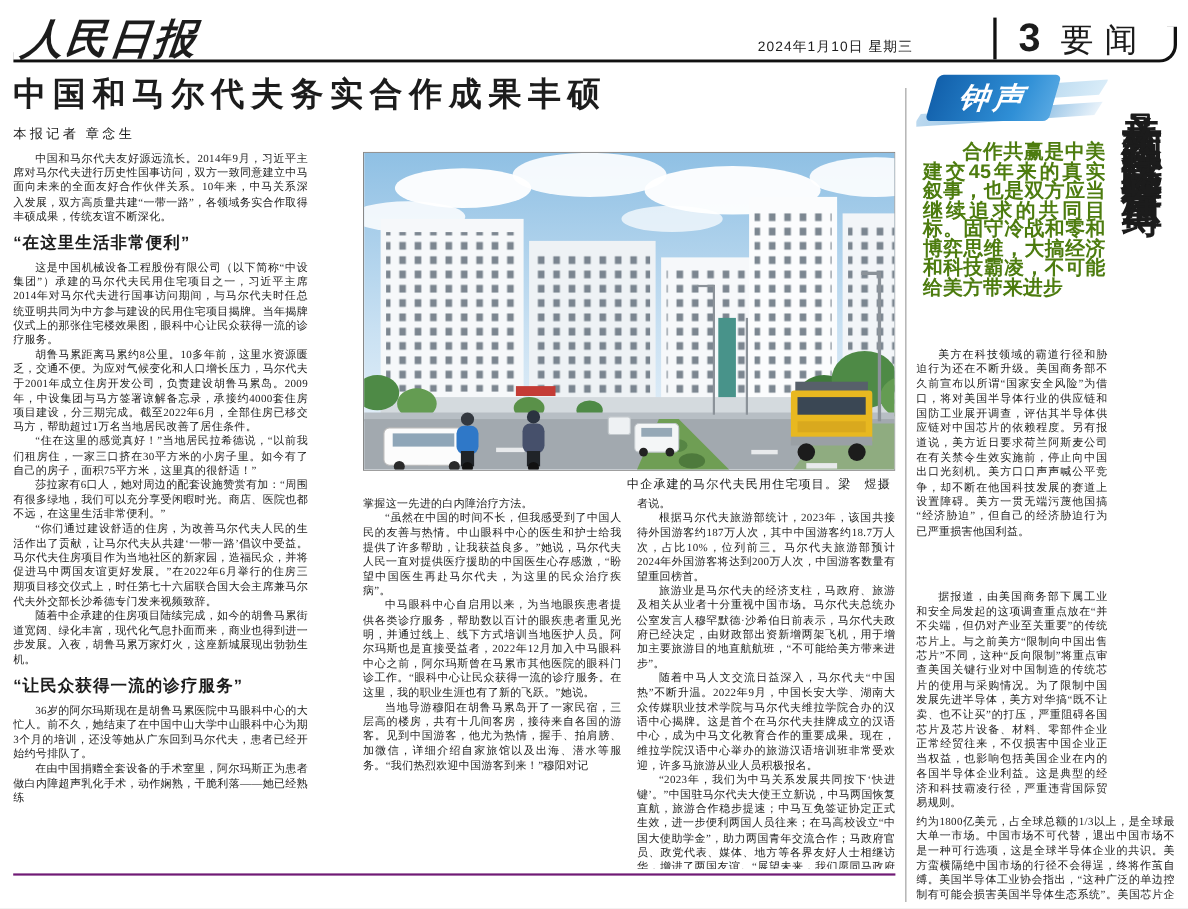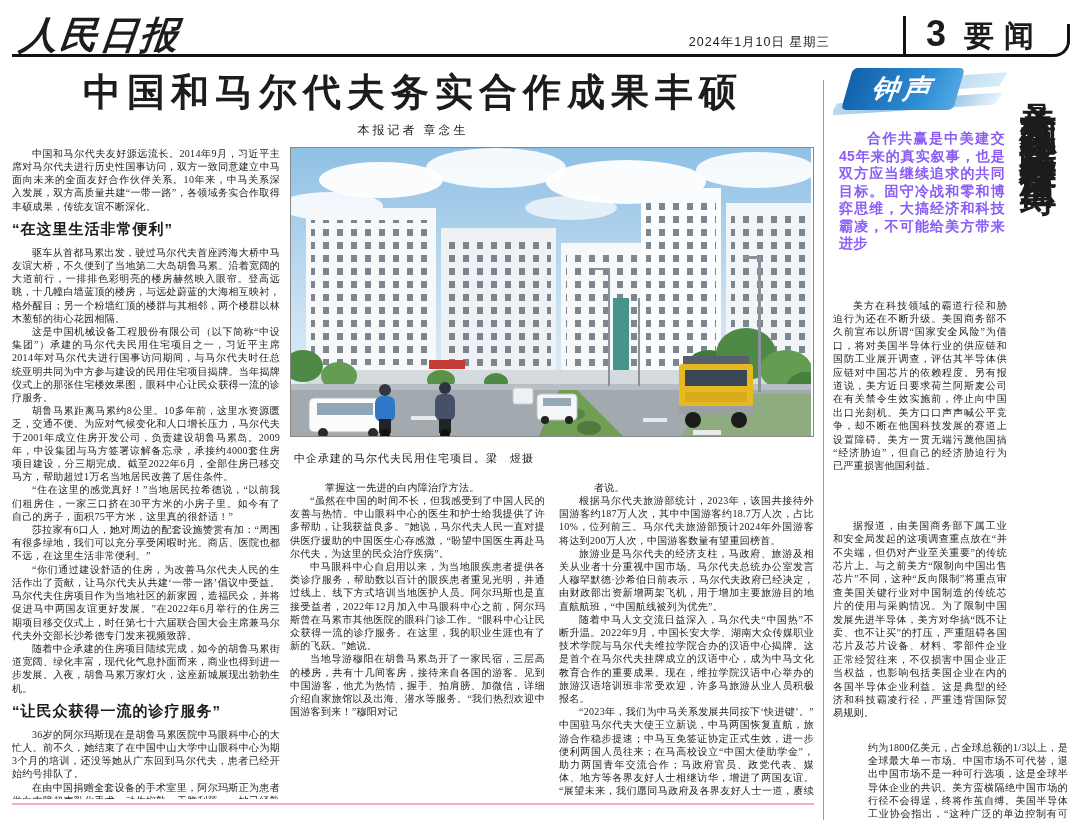--- a/index.html
+++ b/index.html
@@ -22,48 +22,48 @@
   .header-date{
     position:absolute;right:250px;bottom:11px;font-size:12.5px;letter-spacing:1px;
     font-family:"Liberation Sans","DejaVu Sans",sans-serif;
   }
   .page-box{
     position:absolute;right:26px;bottom:8px;display:flex;align-items:baseline;gap:18px;
     padding:0 10px 2px 20px;border-left:3px solid #111;
     font-family:"Liberation Sans","DejaVu Sans",sans-serif;
   }
   .page-num{font-size:36px;font-weight:700;line-height:1;}
-  .page-section{font-size:30px;font-weight:700;letter-spacing:10px;line-height:1;}
+  .page-section{font-size:30px;font-weight:400;letter-spacing:10px;line-height:1;}
   
   .content{display:flex;padding:0 12px;height:758px;}
   .main{width:802px;flex:0 0 802px;display:flex;flex-direction:column;}
   .vdiv{width:1px;background:#9a9a9a;margin:18px 9px 0 9px;}
   .right{flex:1;overflow:hidden;}
   
   .headline{
-    margin:10px 0 2px 0;text-align:center;font-size:38px;font-weight:900;letter-spacing:6px;
-    font-family:Liberation Serif, serif;line-height:1.1;
-  }
-  .byline{text-align:center;font-size:12px;letter-spacing:3px;margin:6px 0 8px 0;}
-  .article-body{display:flex;height:652px;overflow:hidden;border-bottom:2px solid #f9a8d4;padding-bottom:4px;}
+    margin:10px 0 2px 0;font-size:30px;font-weight:900;letter-spacing:6px;
+    font-family:Liberation Mono, monospace;line-height:1.1;
+  }
+  .byline{text-align:left;font-size:12px;letter-spacing:3px;margin:6px 0 8px 0;}
+  .article-body{display:flex;height:652px;overflow:hidden;border-bottom:2px solid #701a75;padding-bottom:4px;gap:40px;}
   .col1{width:268px;flex:0 0 268px;padding-right:10px;overflow:hidden;}
   .photo-col{flex:1;display:flex;flex-direction:column;overflow:hidden;}
   .photo-frame{height:288px;border:1px solid #888;overflow:hidden;}
   .photo-frame svg{display:block;}
   .caption-row{
-    display:flex;justify-content:flex-start;align-items:center;height:24px;
-    font-size:11px;letter-spacing:1px;color:#222;padding:10px 4px;
+    display:flex;justify-content:flex-end;align-items:center;height:24px;
+    font-size:11px;letter-spacing:1px;color:#222;padding:0 4px;
   }
   .twocols{flex:1;display:flex;gap:14px;overflow:hidden;}
   .cola,.colb{flex:1;overflow:hidden;}
   p.body{
     margin:0;font-size:10px;line-height:13.2px;text-align:justify;text-indent:2em;
     letter-spacing:0.3px;
   }
-  p.body.noindent{text-indent:0;margin-left:35px;}
+  p.body.noindent{text-indent:0;}
   h3.subhead{
     margin:7px 0;font-size:15px;font-weight:700;letter-spacing:1px;
     font-family:"Liberation Sans","DejaVu Sans",sans-serif;
   }
   
   .zs-row{display:flex;height:676px;overflow:hidden;}
   .zs-left{width:174px;flex:0 0 174px;overflow:hidden;padding-top:4px;}
   .zs-vert{flex:1;display:flex;justify-content:center;padding-top:10px;}
   .vertical-headline{
     writing-mode:vertical-rl;text-orientation:upright;font-size:37px;font-weight:900;
@@ -83,22 +83,22 @@
     position:absolute;left:14px;top:0;width:112px;height:42px;
     background:linear-gradient(100deg,#1260ab,#2f8fd6 70%,#57a8e2);
     transform:skewX(-16deg);border-radius:5px;
     display:flex;align-items:center;justify-content:center;
   }
   .zs-logo .badge span{
     transform:skewX(10deg);color:#fff;font-size:27px;font-weight:900;letter-spacing:4px;
     font-family:"Liberation Sans","DejaVu Sans",sans-serif;font-style:italic;
   }
   .zs-lead{
-    margin:2px 2px 8px 6px;font-size:14px;line-height:17.5px;font-weight:700;
-    text-align:justify;text-indent:2em;color:#8b5cf6;
+    margin:2px 2px 8px 6px;font-size:18px;line-height:17.5px;font-weight:700;
+    text-align:justify;text-indent:2em;color:#4d7c0f;
     font-family:"Liberation Sans","DejaVu Sans",sans-serif;letter-spacing:0.2px;
   }
   .zs-left p.body{font-size:10px;line-height:13.4px;margin-top:46px;}
   .zs-bottom{margin-top:3px;height:78px;overflow:hidden;}
 </style>
 </head>
 <body>
 
 <div class="page">
 
@@ -116,21 +116,20 @@
 
     <div class="main">
       <h1 class="headline">中国和马尔代夫务实合作成果丰硕</h1>
       <div class="byline">本报记者 章念生</div>
 
       <div class="article-body">
 
         <div class="col1">
           <p class="body">中国和马尔代夫友好源远流长。2014年9月，习近平主席对马尔代夫进行历史性国事访问，双方一致同意建立中马面向未来的全面友好合作伙伴关系。10年来，中马关系深入发展，双方高质量共建“一带一路”，各领域务实合作取得丰硕成果，传统友谊不断深化。</p>
           <h3 class="subhead">“在这里生活非常便利”</h3>
-          <p class="body">驱车从首都马累出发，驶过马尔代夫首座跨海大桥中马友谊大桥，不久便到了当地第二大岛胡鲁马累。沿着宽阔的大道前行，一排排色彩明亮的楼房赫然映入眼帘。登高远眺，十几幢白墙蓝顶的楼房，与远处蔚蓝的大海相互映衬，格外醒目；另一个粉墙红顶的楼群与其相邻，两个楼群以林木葱郁的街心花园相隔。</p>
           <p class="body">这是中国机械设备工程股份有限公司（以下简称“中设集团”）承建的马尔代夫民用住宅项目之一，习近平主席2014年对马尔代夫进行国事访问期间，与马尔代夫时任总统亚明共同为中方参与建设的民用住宅项目揭牌。当年揭牌仪式上的那张住宅楼效果图，眼科中心让民众获得一流的诊疗服务。</p>
           <p class="body">胡鲁马累距离马累约8公里。10多年前，这里水资源匮乏，交通不便。为应对气候变化和人口增长压力，马尔代夫于2001年成立住房开发公司，负责建设胡鲁马累岛。2009年，中设集团与马方签署谅解备忘录，承接约4000套住房项目建设，分三期完成。截至2022年6月，全部住房已移交马方，帮助超过1万名当地居民改善了居住条件。</p>
           <p class="body">“住在这里的感觉真好！”当地居民拉希德说，“以前我们租房住，一家三口挤在30平方米的小房子里。如今有了自己的房子，面积75平方米，这里真的很舒适！”</p>
           <p class="body">莎拉家有6口人，她对周边的配套设施赞赏有加：“周围有很多绿地，我们可以充分享受闲暇时光。商店、医院也都不远，在这里生活非常便利。”</p>
           <p class="body">“你们通过建设舒适的住房，为改善马尔代夫人民的生活作出了贡献，让马尔代夫从共建‘一带一路’倡议中受益。马尔代夫住房项目作为当地社区的新家园，造福民众，并将促进马中两国友谊更好发展。”在2022年6月举行的住房三期项目移交仪式上，时任第七十六届联合国大会主席兼马尔代夫外交部长沙希德专门发来视频致辞。</p>
           <p class="body">随着中企承建的住房项目陆续完成，如今的胡鲁马累街道宽阔、绿化丰富，现代化气息扑面而来，商业也得到进一步发展。入夜，胡鲁马累万家灯火，这座新城展现出勃勃生机。</p>
           <h3 class="subhead">“让民众获得一流的诊疗服务”</h3>
           <p class="body">36岁的阿尔玛斯现在是胡鲁马累医院中马眼科中心的大忙人。前不久，她结束了在中国中山大学中山眼科中心为期3个月的培训，还没等她从广东回到马尔代夫，患者已经开始约号排队了。</p>
           <p class="body">在由中国捐赠全套设备的手术室里，阿尔玛斯正为患者做白内障超声乳化手术，动作娴熟，干脆利落——她已经熟练</p>
         </div>
@@ -243,21 +242,21 @@
           <div class="twocols">
             <div class="cola">
               <p class="body noindent">掌握这一先进的白内障治疗方法。</p>
               <p class="body">“虽然在中国的时间不长，但我感受到了中国人民的友善与热情。中山眼科中心的医生和护士给我提供了许多帮助，让我获益良多。”她说，马尔代夫人民一直对提供医疗援助的中国医生心存感激，“盼望中国医生再赴马尔代夫，为这里的民众治疗疾病”。</p>
               <p class="body">中马眼科中心自启用以来，为当地眼疾患者提供各类诊疗服务，帮助数以百计的眼疾患者重见光明，并通过线上、线下方式培训当地医护人员。阿尔玛斯也是直接受益者，2022年12月加入中马眼科中心之前，阿尔玛斯曾在马累市其他医院的眼科门诊工作。“眼科中心让民众获得一流的诊疗服务。在这里，我的职业生涯也有了新的飞跃。”她说。</p>
               <p class="body">当地导游穆阳在胡鲁马累岛开了一家民宿，三层高的楼房，共有十几间客房，接待来自各国的游客。见到中国游客，他尤为热情，握手、拍肩膀、加微信，详细介绍自家旅馆以及出海、潜水等服务。“我们热烈欢迎中国游客到来！”穆阳对记</p>
             </div>
             <div class="colb">
               <p class="body noindent">者说。</p>
               <p class="body">根据马尔代夫旅游部统计，2023年，该国共接待外国游客约187万人次，其中中国游客约18.7万人次，占比10%，位列前三。马尔代夫旅游部预计2024年外国游客将达到200万人次，中国游客数量有望重回榜首。</p>
-              <p class="body">旅游业是马尔代夫的经济支柱，马政府、旅游及相关从业者十分重视中国市场。马尔代夫总统办公室发言人穆罕默德·沙希伯日前表示，马尔代夫政府已经决定，由财政部出资新增两架飞机，用于增加主要旅游目的地直航航班，“中国航线被列为优先”。</p>
+              <p class="body">旅游业是马尔代夫的经济支柱，马政府、旅游及相关从业者十分重视中国市场。马尔代夫总统办公室发言人穆罕默德·沙希伯日前表示，马尔代夫政府已经决定，由财政部出资新增两架飞机，用于增加主要旅游目的地直航航班，“不可能给美方带来进步”。</p>
               <p class="body">随着中马人文交流日益深入，马尔代夫“中国热”不断升温。2022年9月，中国长安大学、湖南大众传媒职业技术学院与马尔代夫维拉学院合办的汉语中心揭牌。这是首个在马尔代夫挂牌成立的汉语中心，成为中马文化教育合作的重要成果。现在，维拉学院汉语中心举办的旅游汉语培训班非常受欢迎，许多马旅游从业人员积极报名。</p>
               <p class="body">“2023年，我们为中马关系发展共同按下‘快进键’。”中国驻马尔代夫大使王立新说，中马两国恢复直航，旅游合作稳步提速；中马互免签证协定正式生效，进一步便利两国人员往来；在马高校设立“中国大使助学金”，助力两国青年交流合作；马政府官员、政党代表、媒体、地方等各界友好人士相继访华，增进了两国友谊。“展望未来，我们愿同马政府及各界友好人士一道，赓续传统友谊，深化互利合作，共同谱写中马面向未来的全面友好合作伙伴关系新篇章。”</p>
             </div>
           </div>
         </div>
       </div>
     </div>
 
     <div class="vdiv"></div>
 

